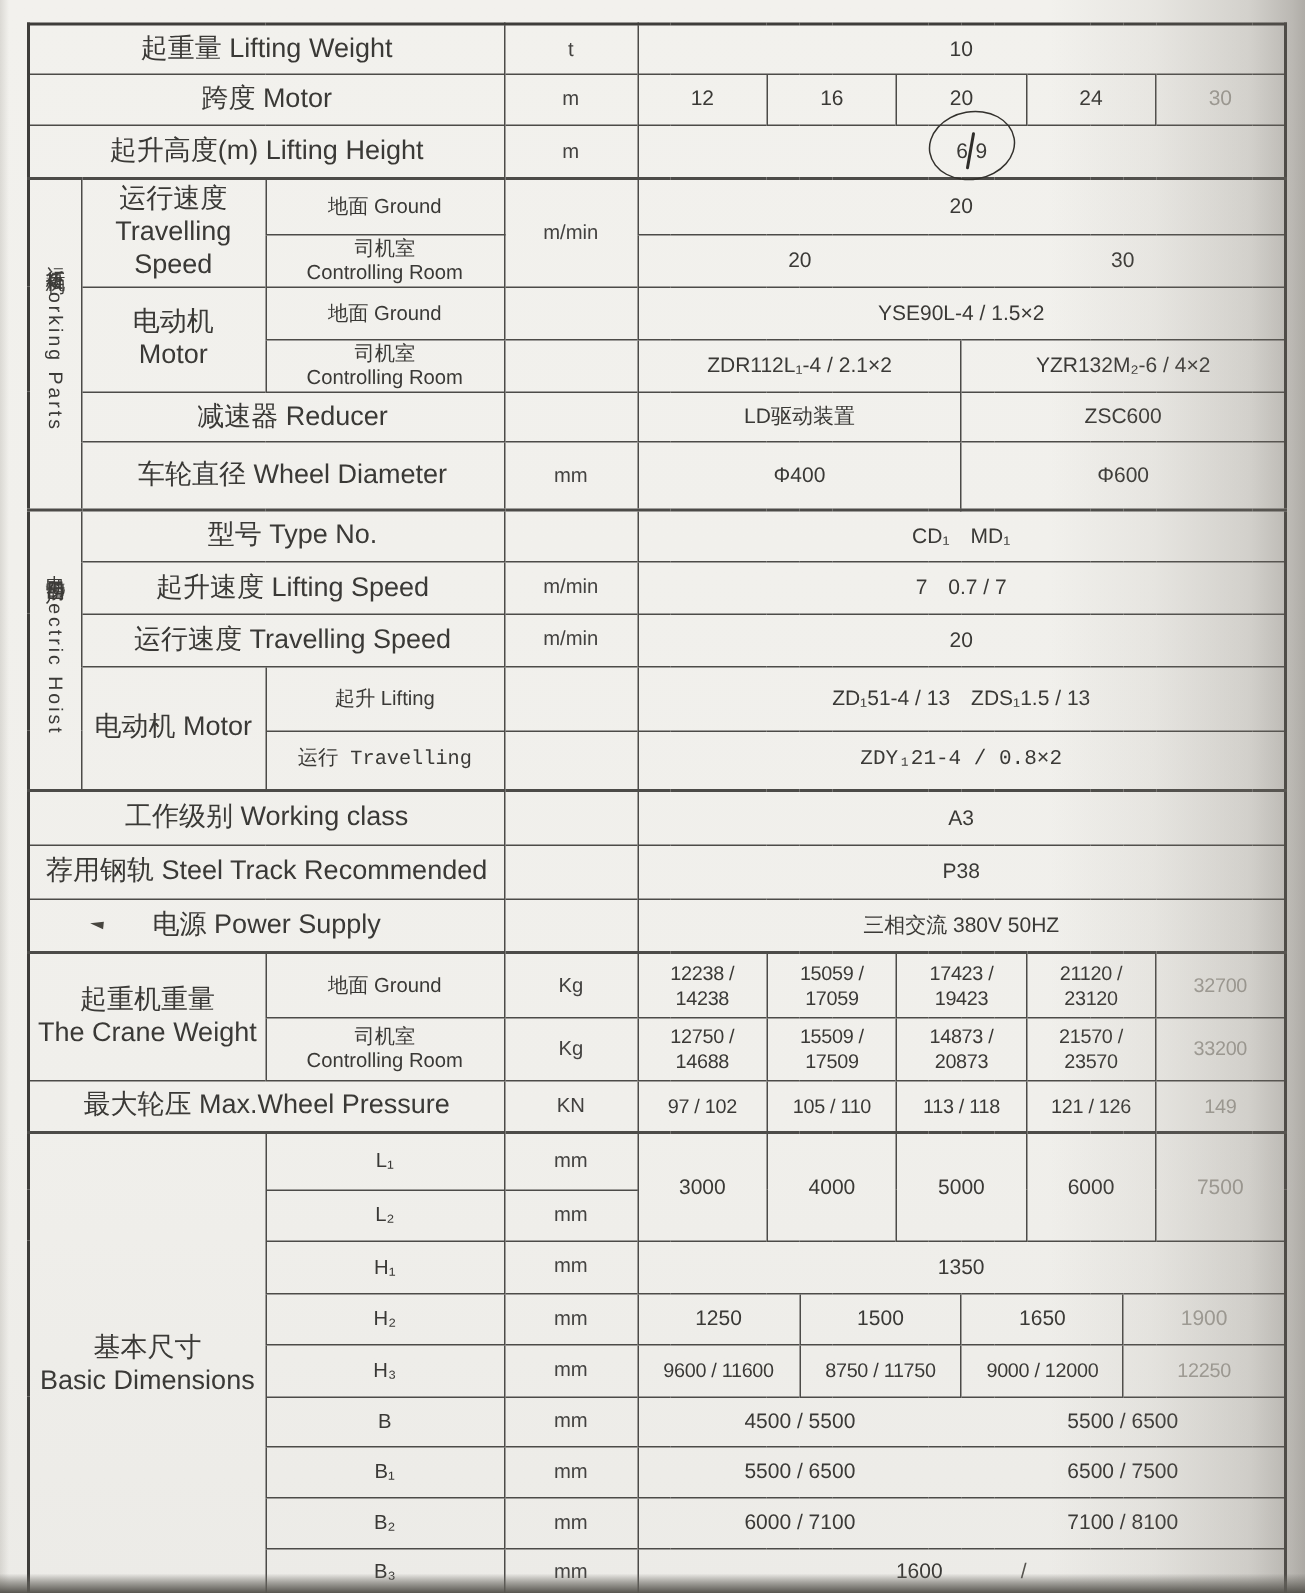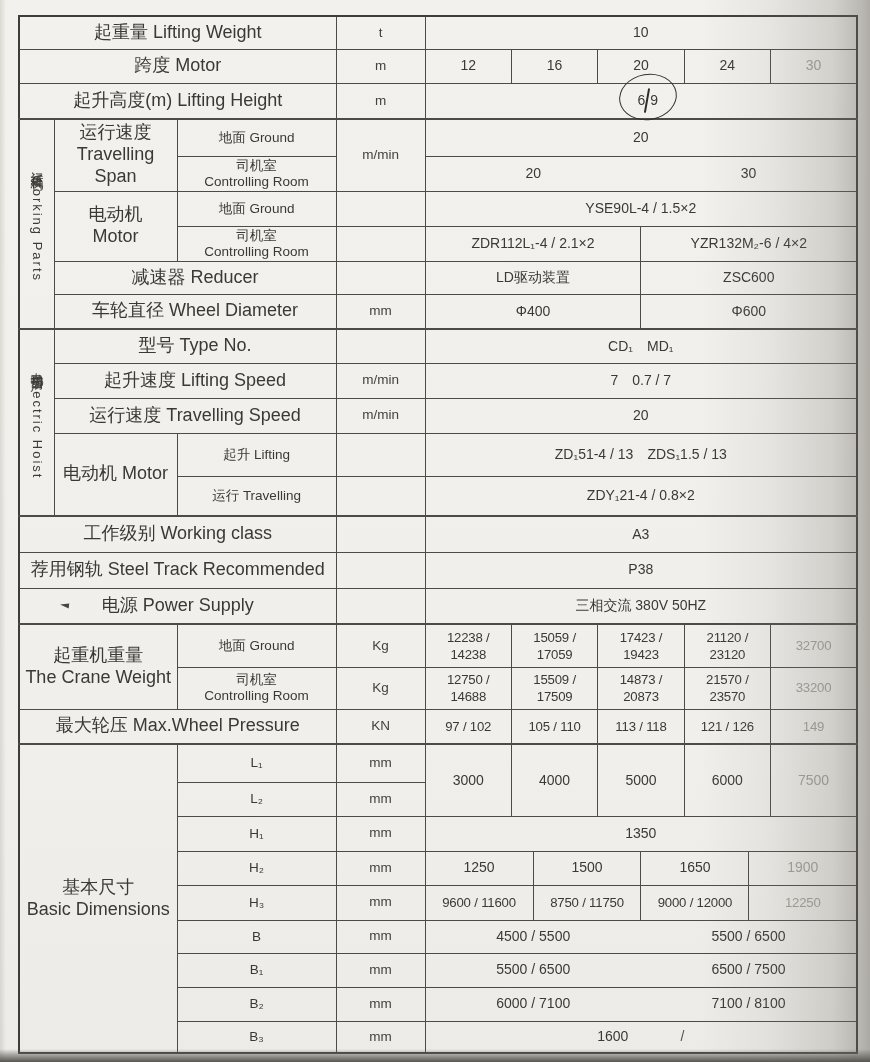--- a/index.html
+++ b/index.html
@@ -118,21 +118,21 @@
         </tr>
         <tr style="height: 36px;">
           <td colspan="3" class="lab"><span class="ct">起升高度(m)  Lifting Height</span></td>
           <td class="unit"><span class="ct">m</span></td>
           <td colspan="20" class="val"><span class="circ"><span>6</span><span class="sl"></span><span>9</span><span class="ell"></span></span></td>
         </tr>
         <tr class="sect" style="height: 37px;">
           <td rowspan="6" class="vert"><div class="vtext">运行机构 Working Parts</div></td>
           <td rowspan="2" class="lab main"><span class="ct">运行速度
 Travelling
-Span</span></td>
+Speed</span></td>
           <td class="sub"><span class="ct">地面 Ground</span></td>
           <td rowspan="2" class="unit"><span class="ct">m/min</span></td>
           <td colspan="20" class="val"><span class="ct">20</span></td>
         </tr>
         <tr style="height: 35px;">
           <td class="sub"><span class="ct">司机室
 Controlling Room</span></td>
           <td colspan="10" class="val"><span class="ct">20</span></td>
           <td colspan="10" class="val nodiv"><span class="ct">30</span></td>
         </tr>
@@ -149,21 +149,21 @@
           <td class="unit"><span class="ct"></span></td>
           <td colspan="10" class="val"><span class="ct">ZDR112L₁-4 / 2.1×2</span></td>
           <td colspan="10" class="val"><span class="ct">YZR132M₂-6 / 4×2</span></td>
         </tr>
         <tr style="height: 33px;">
           <td colspan="2" class="lab"><span class="ct">减速器  Reducer</span></td>
           <td class="unit"><span class="ct"></span></td>
           <td colspan="10" class="val"><span class="ct">LD驱动装置</span></td>
           <td colspan="10" class="val"><span class="ct">ZSC600</span></td>
         </tr>
-        <tr style="height: 35px; padding-left: 24px;">
+        <tr style="height: 46px; padding-left: 24px;">
           <td colspan="2" class="lab"><span class="ct">车轮直径 Wheel Diameter</span></td>
           <td class="unit"><span class="ct">mm</span></td>
           <td colspan="10" class="val"><span class="ct">Φ400</span></td>
           <td colspan="10" class="val"><span class="ct">Φ600</span></td>
         </tr>
         <tr class="sect" style="height: 34px;">
           <td rowspan="5" class="vert"><div class="vtext">电动葫芦 Electric Hoist</div></td>
           <td colspan="2" class="lab"><span class="ct">型号 Type No.</span></td>
           <td class="unit"><span class="ct"></span></td>
           <td colspan="20" class="val"><span class="ct">CD₁　MD₁</span></td>
@@ -177,21 +177,21 @@
           <td colspan="2" class="lab"><span class="ct">运行速度 Travelling Speed</span></td>
           <td class="unit"><span class="ct">m/min</span></td>
           <td colspan="20" class="val"><span class="ct">20</span></td>
         </tr>
         <tr style="height: 43px;">
           <td rowspan="2" class="lab main"><span class="ct">电动机 Motor</span></td>
           <td class="sub"><span class="ct">起升 Lifting</span></td>
           <td class="unit"><span class="ct"></span></td>
           <td colspan="20" class="val"><span class="ct">ZD₁51-4 / 13　ZDS₁1.5 / 13</span></td>
         </tr>
-        <tr style="height: 40px;">
+        <tr style="height: 40px; font-family: Liberation Mono, monospace;">
           <td class="sub"><span class="ct">运行 Travelling</span></td>
           <td class="unit"><span class="ct"></span></td>
           <td colspan="20" class="val"><span class="ct">ZDY₁21-4 / 0.8×2</span></td>
         </tr>
         <tr class="sect" style="height: 36px;">
           <td colspan="3" class="lab"><span class="ct">工作级别 Working class</span></td>
           <td class="unit"><span class="ct"></span></td>
           <td colspan="20" class="val"><span class="ct">A3</span></td>
         </tr>
         <tr style="height: 36px;">

